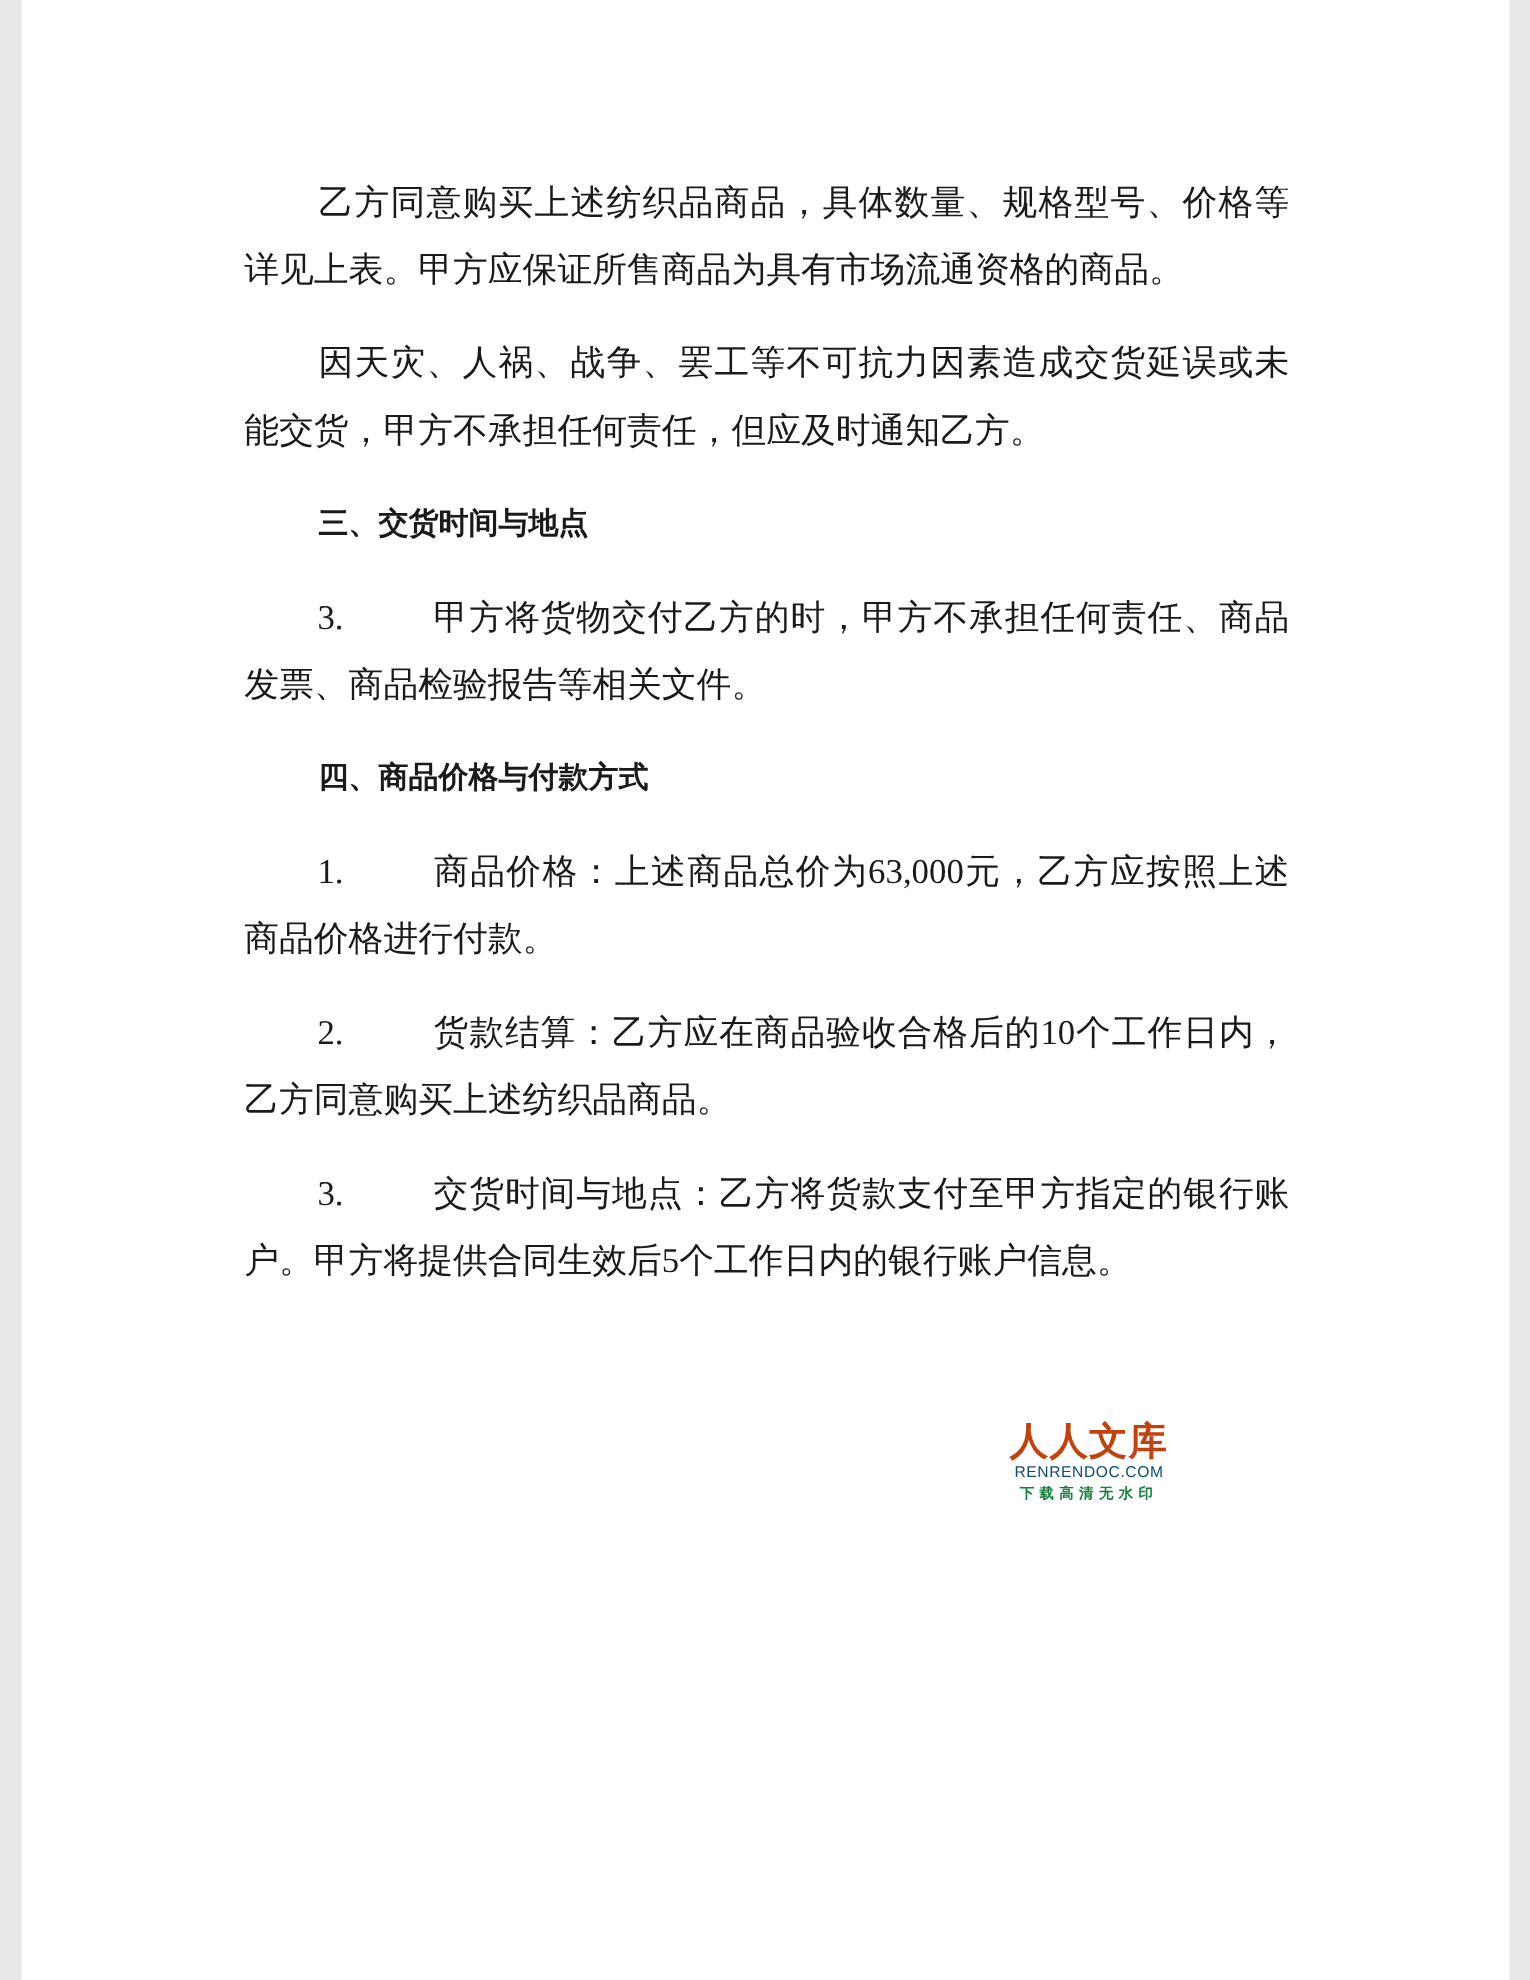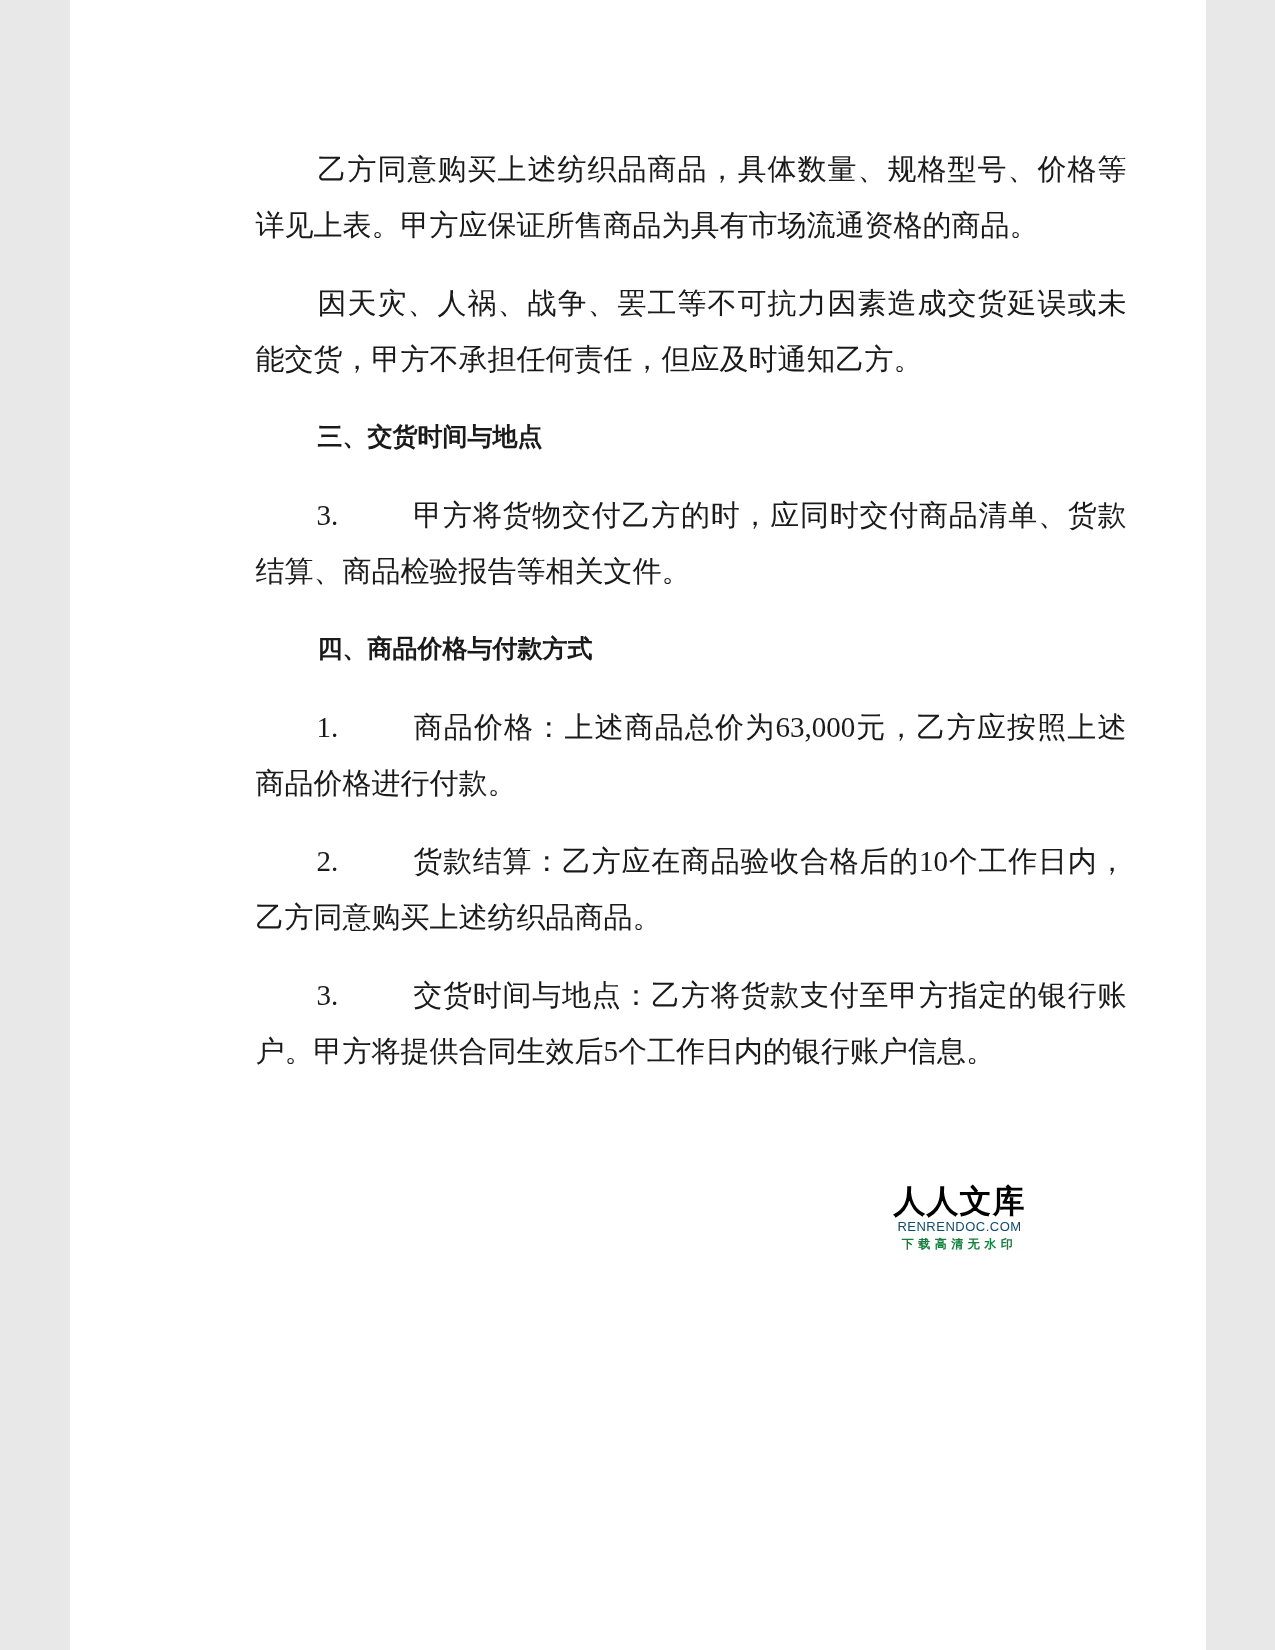--- a/index.html
+++ b/index.html
@@ -1,18 +1,18 @@
 <!DOCTYPE html>
 <html><head>
 <meta charset="utf-8">
 <style>
   html, body { margin: 0; padding: 0; background: #e8e8e8; }
   .page {
     position: relative;
-    width: 1136px;
+    width: 1240px;
     height: 1650px;
     margin: 0 auto;
     background: #ffffff;
     overflow: hidden;
   }
   .content {
     position: absolute;
     left: 186px;
     top: 141px;
     width: 871px;
@@ -47,21 +47,21 @@
     top: 1184px;
     width: 138px;
     text-align: center;
     z-index: 1;
   }
   .wm-brand {
     font-family: "Liberation Serif", serif;
     font-weight: bold;
     font-size: 32px;
     line-height: 34px;
-    color: #000000;
+    color: #c2410c;
     letter-spacing: 1px;
     white-space: nowrap;
   }
   .wm-domain {
     font-family: "Liberation Sans", sans-serif;
     font-size: 13px;
     line-height: 14px;
     color: #0c4a6e;
     letter-spacing: 0.5px;
     margin-top: 2px;
@@ -86,21 +86,21 @@
   <div class="content">
 
     <p class="para">乙方同意购买上述纺织品商品，具体数量、规格型号、价格等详见上表。甲方应保证所售商品为具有市场流通资格的商品。</p>
 
     <p class="para">因天灾、人祸、战争、罢工等不可抗力因素造成交货延误或未能交货，甲方不承担任何责任，但应及时通知乙方。</p>
 
     <h2 class="heading">三、交货时间与地点</h2>
 
 
 
-    <p class="item"><span class="num">3.</span><span>甲方将货物交付乙方的时，应同时交付商品清单、货款结算、商品检验报告等相关文件。</span></p>
+    <p class="item"><span class="num">3.</span><span>甲方将货物交付乙方的时，甲方不承担任何责任、商品发票、商品检验报告等相关文件。</span></p>
 
     <h2 class="heading">四、商品价格与付款方式</h2>
 
     <p class="item"><span class="num">1.</span><span>商品价格：上述商品总价为63,000元，乙方应按照上述商品价格进行付款。</span></p>
 
     <p class="item"><span class="num">2.</span><span>货款结算：乙方应在商品验收合格后的10个工作日内，乙方同意购买上述纺织品商品。</span></p>
 
     <p class="item"><span class="num">3.</span><span>交货时间与地点：乙方将货款支付至甲方指定的银行账户。甲方将提供合同生效后5个工作日内的银行账户信息。</span></p>
 
   </div>

